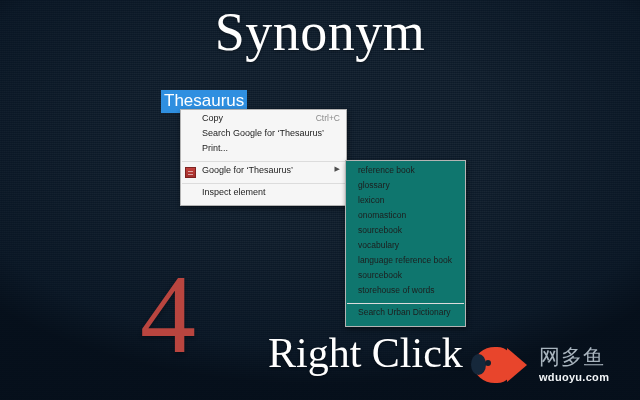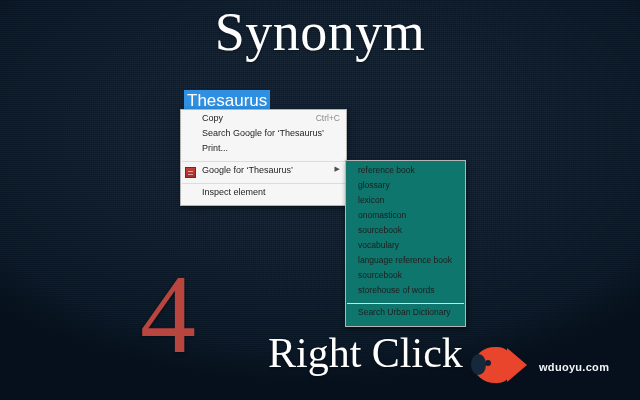--- a/index.html
+++ b/index.html
@@ -69,21 +69,21 @@
     font-size: 42px;
     line-height: 1.1;
     color: #ffffff;
     text-shadow: 0 1px 3px rgba(0,0,0,0.4);
     white-space: nowrap;
   }
 
   
   .selected-text {
     position: absolute;
-    left: 184px;
+    left: 161px;
     top: 90px;
     background: #2f8fe0;
     color: #ffffff;
     font-family: "Liberation Sans", sans-serif;
     font-size: 17px;
     line-height: 20px;
     padding: 1px 3px 2px 3px;
     white-space: nowrap;
   }
 
@@ -318,17 +318,18 @@
     </div>
 
   <div class="watermark">
     <div class="wm-fish">
       <div class="body"></div>
       <div class="notch"></div>
       <div class="tail"></div>
       <div class="eye"></div>
     </div>
     <div class="wm-text">
+      <span class="wm-cn">网多鱼</span>
       <span class="wm-url">wduoyu.com</span>
     </div>
   </div>
 
 </div>
 
 </body></html>

